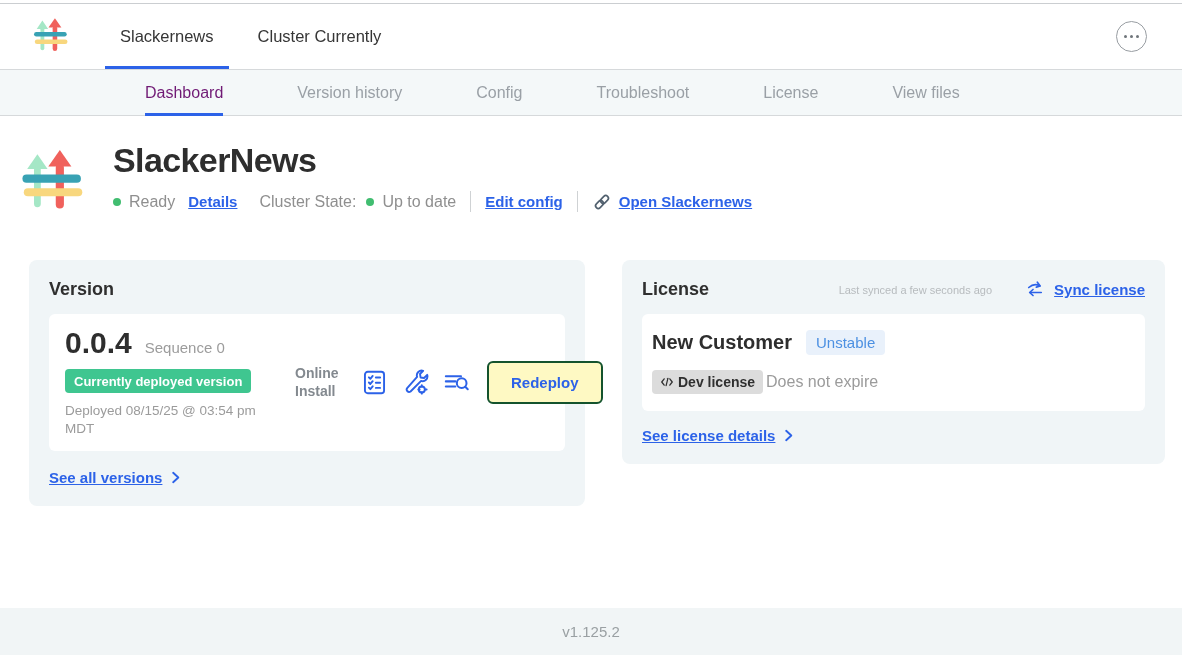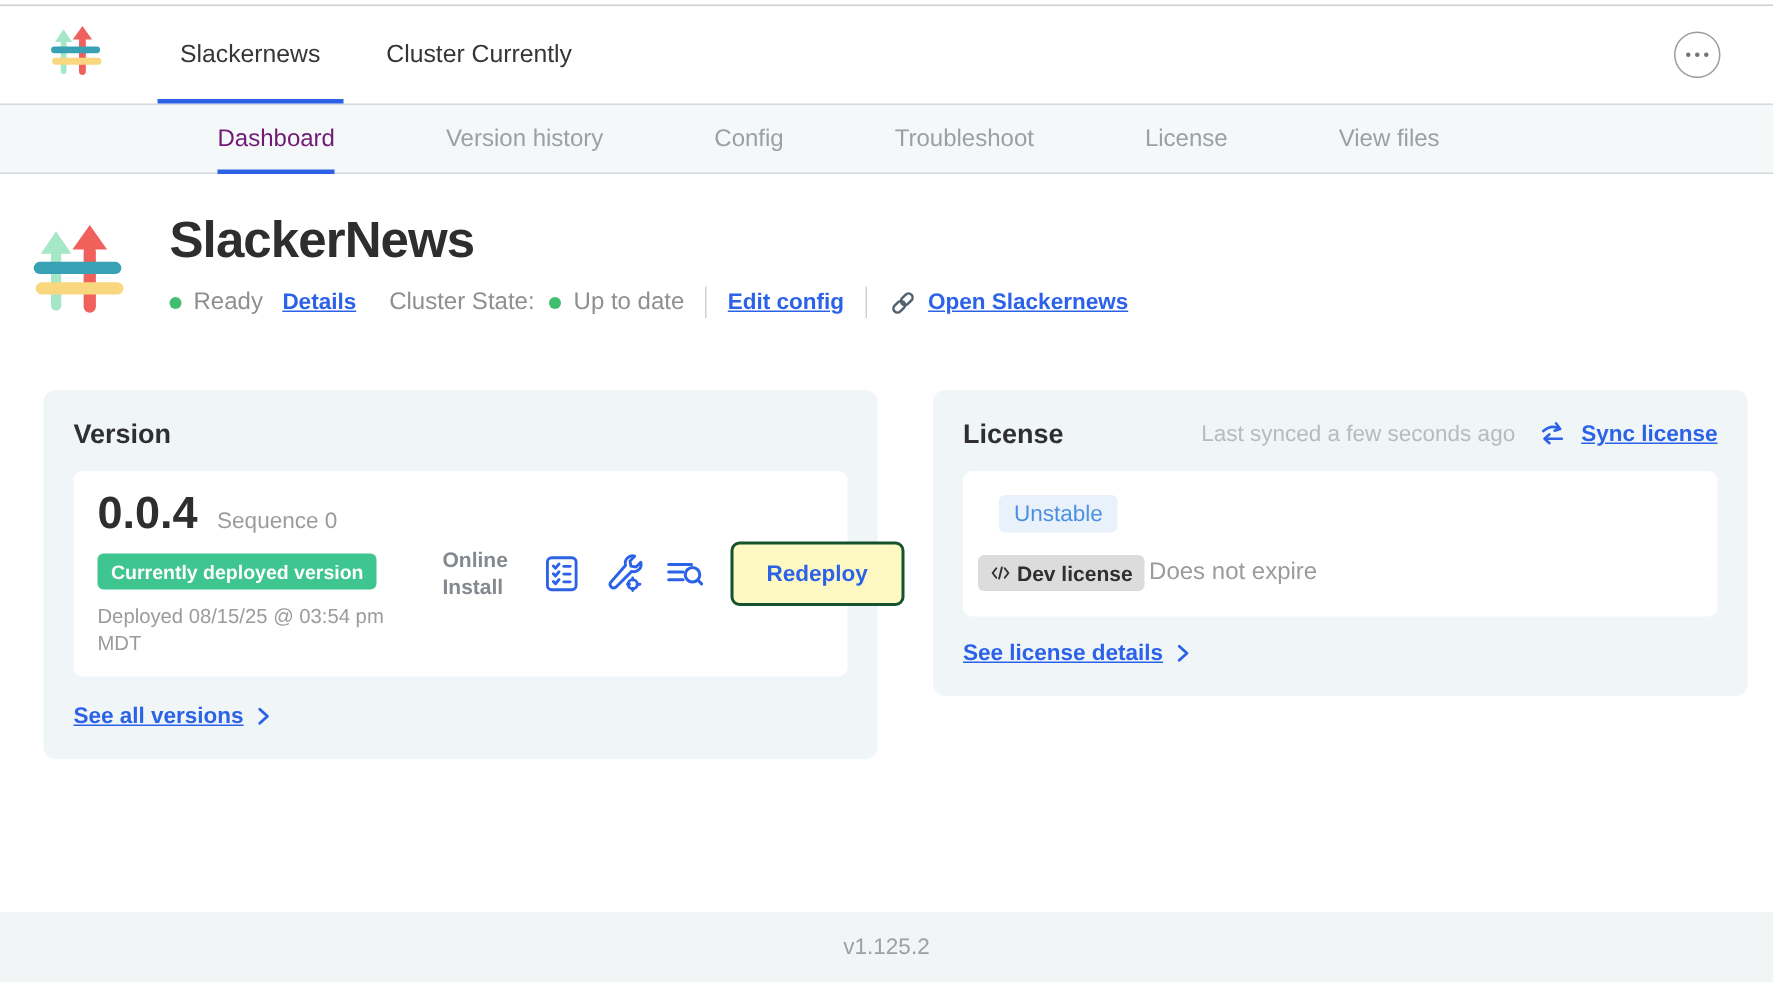--- a/index.html
+++ b/index.html
@@ -65,21 +65,21 @@
   .vdiv { width:1px; height:21px; background:#cfd2d4; margin:0 14px; }
 
   
   .cards-row { display:flex; align-items:flex-start; gap:37px; margin:39px 0 0 -5px; padding:0 17px; }
   .card { background:#f0f5f7; border-radius:8px; padding:19px 20px; }
   .card.version { width:556px; }
   .card.license { width:555px; }
   .card-head { display:flex; align-items:center;text-align:right; }
   .card-title { font-size:18px; font-weight:700; color:#2f2f2f; }
   .head-right { margin-left:auto; display:flex; align-items:center; gap:9px; }
-  .muted-synced { color:#b7bbbe; font-size:15px; margin-right:6px; }
+  .muted-synced { color:#b7bbbe; font-size:11px; margin-right:24px; }
   .inner-card { background:#fff; border-radius:6px; margin-top:14px; }
 
   
   .version-inner { padding:12px 16px 13px 16px; display:flex; align-items:center; }
   .v-left { width:230px; flex:0 0 auto; }
   .v-num-row { display:flex; align-items:baseline; gap:13px; }
   .v-number { font-size:30px; font-weight:700; color:#2e2e2e; }
   .v-seq { font-size:15px; color:#9c9c9c; }
   .deployed-badge {
     display:inline-block; margin-top:9px; background:#3fc690; color:#fff;
@@ -270,20 +270,21 @@
               <line x1="19.5" y1="15" x2="6" y2="15"></line>
               <polyline points="9.6,11.4 5.6,15 9.6,18.6"></polyline>
             </svg>
           </span>
           <a class="blue-link">Sync license</a>
         </div>
       </div>
 
       <div class="inner-card license-inner">
         <div class="cust-row">
+          <span class="cust-name">New Customer</span>
           <span class="channel-badge">Unstable</span>
         </div>
         <div class="badges-row">
           <span class="devlicense-badge">
             <span style="display:flex;">
               <svg viewBox="0 0 20 16" width="14" height="12" fill="none" stroke="#2f2f2f" stroke-width="1.8" stroke-linecap="round" stroke-linejoin="round">
                 <polyline points="6,3.5 2.5,8 6,12.5"></polyline>
                 <polyline points="14,3.5 17.5,8 14,12.5"></polyline>
                 <line x1="11.3" y1="2.8" x2="8.7" y2="13.2"></line>
               </svg>

